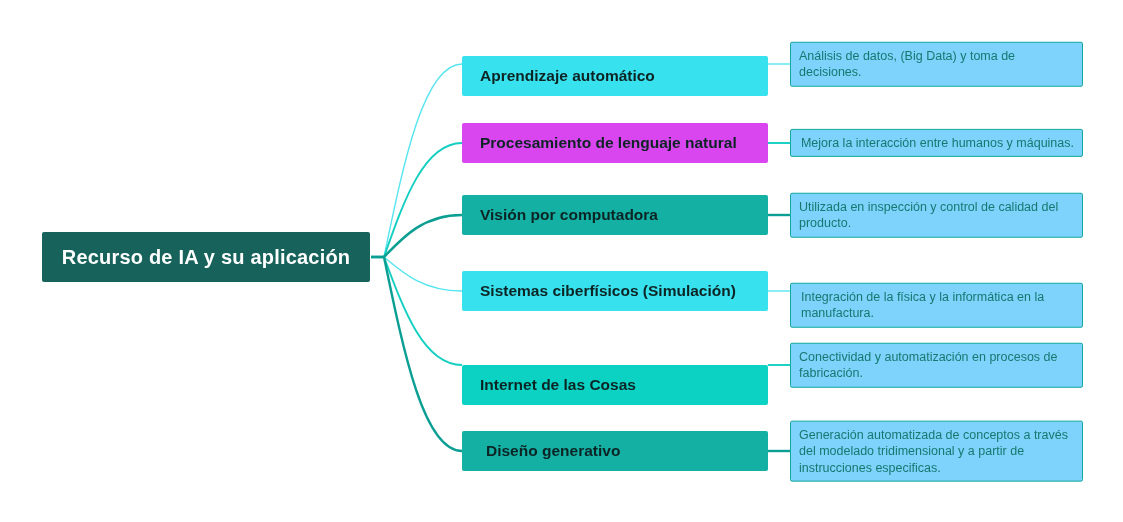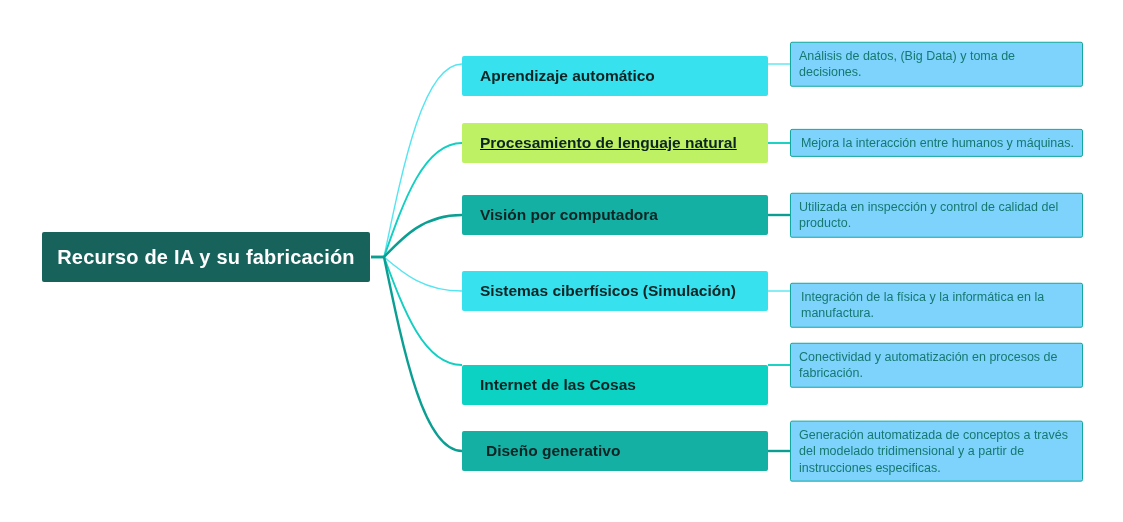--- a/index.html
+++ b/index.html
@@ -77,35 +77,35 @@
       <line x1="768" y1="215" x2="790" y2="215" stroke="#0b9f93" stroke-width="2.4"></line>
       <path d="M 371 257 L 384 257 C 404 274, 424 291, 462 291" fill="none" stroke="#55e5f0" stroke-width="1.4"></path>
       <line x1="768" y1="291" x2="790" y2="291" stroke="#55e5f0" stroke-width="1.4"></line>
       <path d="M 371 257 L 384 257 C 404 311, 424 365, 462 365" fill="none" stroke="#12cfc2" stroke-width="1.9"></path>
       <line x1="768" y1="365" x2="790" y2="365" stroke="#12cfc2" stroke-width="1.9"></line>
       <path d="M 371 257 L 384 257 C 404 354, 424 451, 462 451" fill="none" stroke="#0b9f93" stroke-width="2.4"></path>
       <line x1="768" y1="451" x2="790" y2="451" stroke="#0b9f93" stroke-width="2.4"></line>
     </svg>
 
   <div class="root-node" style="background: rgb(23, 99, 92);">
-    <span class="root-label" style="color: rgb(255, 255, 255);">Recurso de IA y su fabricación</span>
+    <span class="root-label" style="color: rgb(255, 255, 255);">Recurso de IA y su aplicación</span>
   </div>
 
   <div id="rows">
     <div>
       <div class="topic-node" style="top: 56px; background: rgb(56, 225, 238);">
         <span class="topic-label">Aprendizaje automático</span>
       </div>
       <div class="desc-box" style="top: 64px; transform: translateY(-50%); border-color: rgb(18, 168, 157);">
         <span class="desc-text" style="color: rgb(22, 120, 111);">Análisis de datos, (Big Data) y toma de decisiones.</span>
       </div>
     </div>
 
     <div>
-      <div class="topic-node" style="top: 123px; background: #bef264; text-decoration: underline;">
+      <div class="topic-node" style="top: 123px; background: #d946ef;">
         <span class="topic-label">Procesamiento de lenguaje natural</span>
       </div>
       <div class="desc-box" style="top: 143px; transform: translateY(-50%); border-color: rgb(18, 168, 157); text-align: right;">
         <span class="desc-text" style="color: rgb(22, 120, 111);">Mejora la interacción entre humanos y máquinas.</span>
       </div>
     </div>
 
     <div>
       <div class="topic-node" style="top: 195px; background: rgb(20, 176, 164);">
         <span class="topic-label">Visión por computadora</span>

